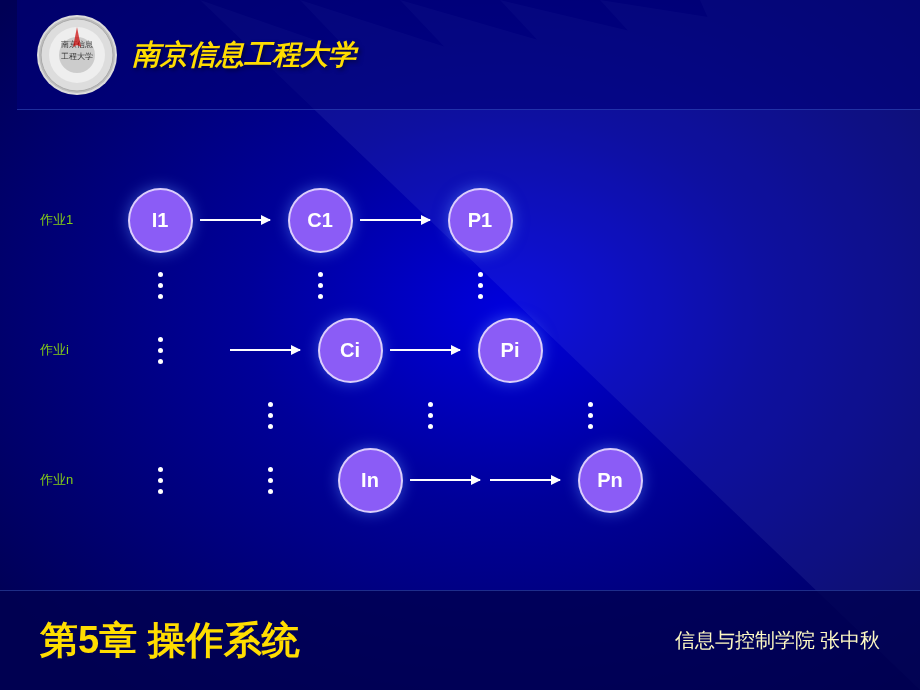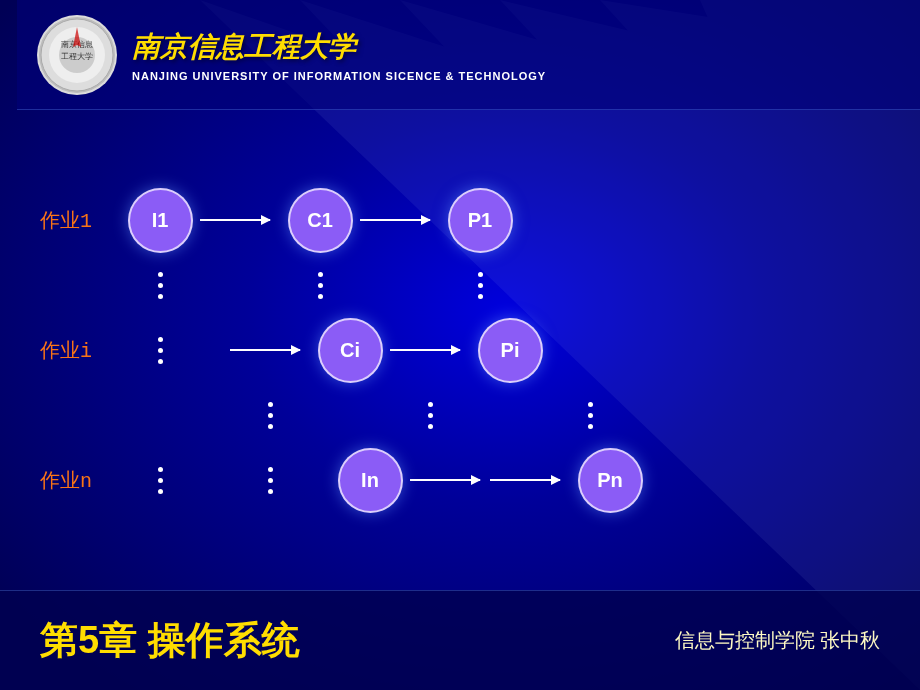--- a/index.html
+++ b/index.html
@@ -93,25 +93,25 @@
     
     .diagram-row {
       display: flex;
       align-items: center;
       margin-bottom: 0;
       position: relative;
       height: 80px;
     }
 
     .row-label {
-      color: #f97316;
-      font-size: 20px;
-      width: 80px;
-      flex-shrink: 0;
-      font-family: Liberation Mono, monospace;
+      color: #84cc16;
+      font-size: 13px;
+      width: 80px;
+      flex-shrink: 0;
+      font-family: Liberation Sans, sans-serif;
     }
 
     .dots-cell {
       width: 80px;
       text-align: center;
       color: white;
       font-size: 22px;
       flex-shrink: 0;
       letter-spacing: 2px;
     }
@@ -274,21 +274,20 @@
         <circle cx="38" cy="38" r="36" fill="#ddd" stroke="#aaa" stroke-width="1"></circle>
         <circle cx="38" cy="38" r="28" fill="#eee"></circle>
         <circle cx="38" cy="38" r="18" fill="#ccc"></circle>
         <text x="38" y="30" text-anchor="middle" font-size="8" fill="#333" font-family="serif">南京信息</text>
         <text x="38" y="42" text-anchor="middle" font-size="8" fill="#333" font-family="serif">工程大学</text>
         <path d="M38 10 L42 30 L38 28 L34 30 Z" fill="#cc0000" opacity="0.7"></path>
       </svg>
     </div>
     <div class="school-text-block">
       <div class="school-name-cn">南京信息工程大学</div>
-      <div class="school-name-en">NANJING UNIVERSITY OF INFORMATION SICENCE &amp; TECHNOLOGY</div>
     </div>
   </div>
 </div>
 
 <div class="main-content">
   <div class="diagram-area">
 
     <div class="diagram-row">
       <div class="row-label">作业1</div>
 

